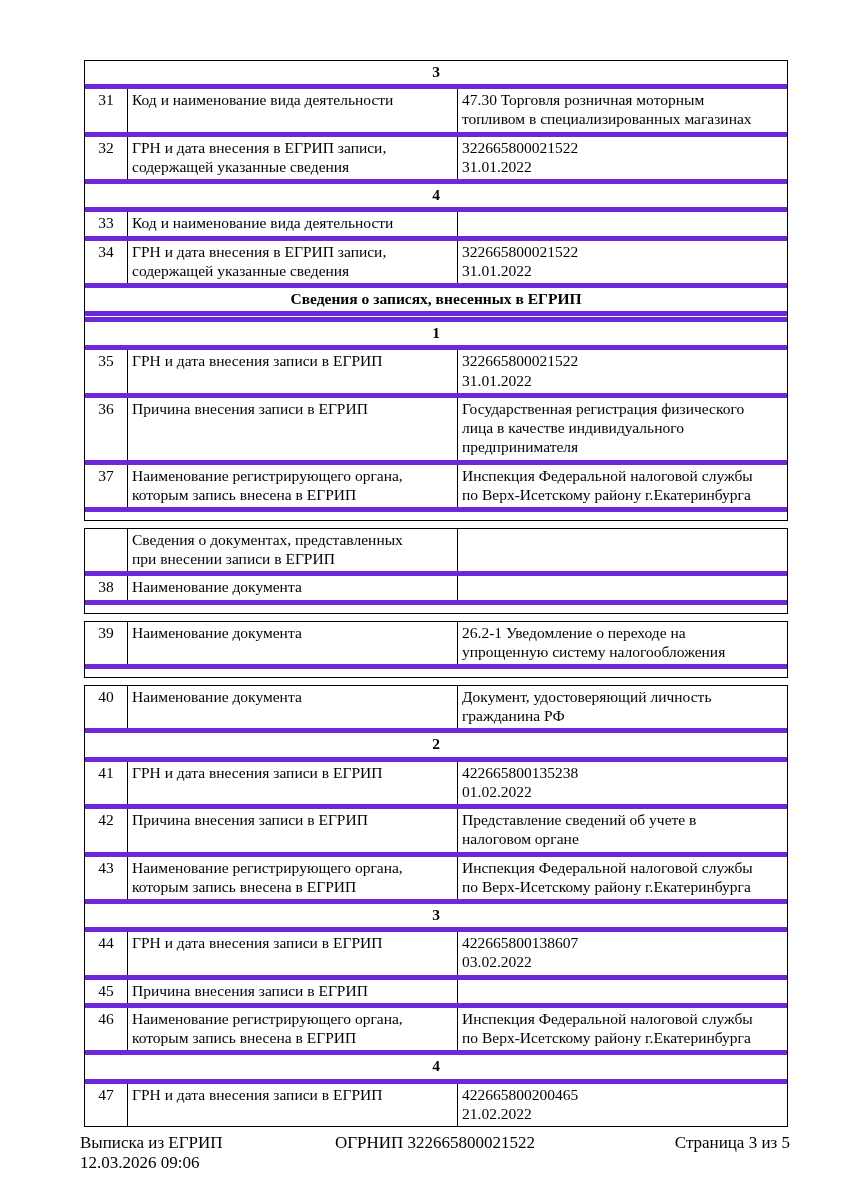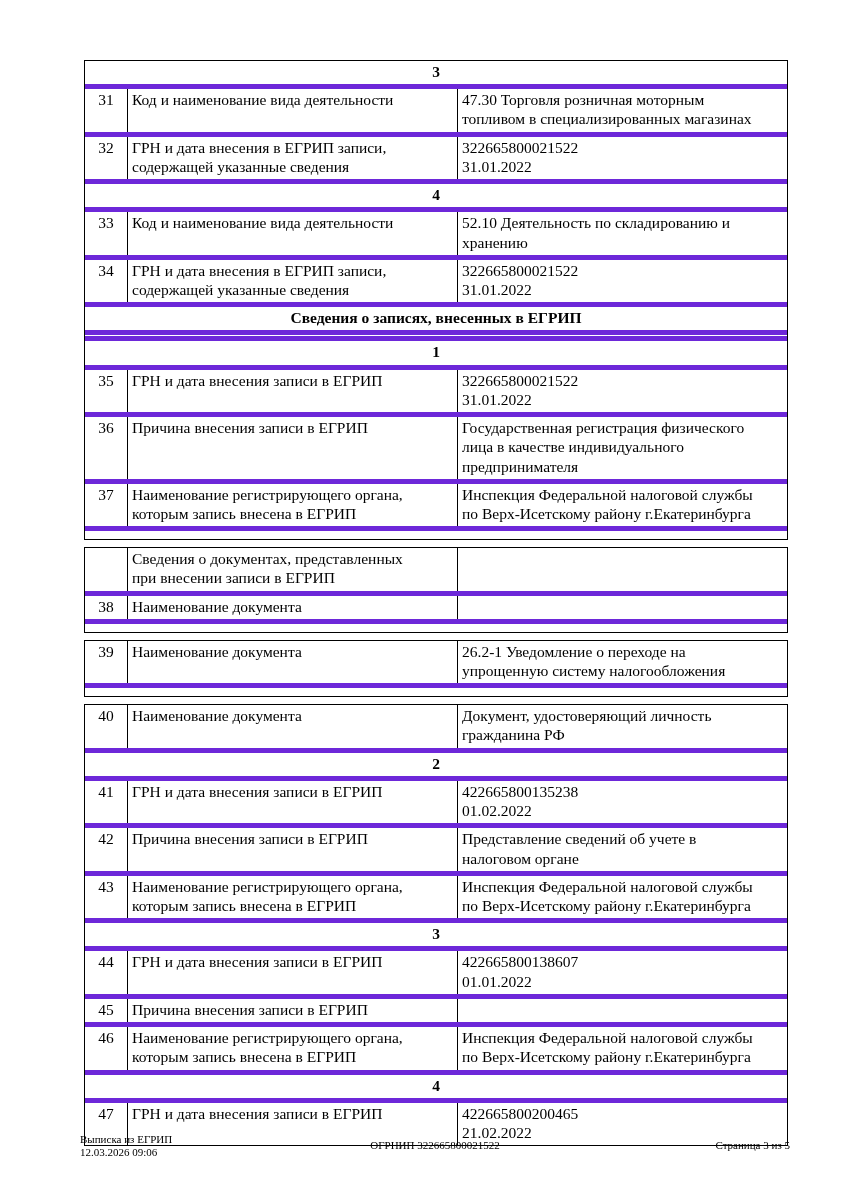--- a/index.html
+++ b/index.html
@@ -40,22 +40,22 @@
     padding: 1px 0 3px;
   }
   .section-row .hcell { font-weight: bold; }
 
   .spacer-thin { height: 6px; }
   .spacer-end { height: 13px; }
 
   .footer {
     position: absolute;
     left: 80px; top: 1133px; width: 710px;
-    display: flex; align-items: center;
-    font-size: 11px; line-height: 1.18;
+    display: flex; align-items: flex-start;
+    font-size: 17px; line-height: 1.18;
   }
   .footer-left { flex: 0 0 33%; }
   .footer-center { flex: 0 0 34%; text-align: center; }
   .footer-right { flex: 0 0 33%; text-align: right; }
 </style>
 </head>
 <body>
 
 <div class="page">
 
@@ -82,22 +82,20 @@
 31.01.2022</div>
       </div>
 
       <div class="trow header-row">
         <div class="cell hcell">4</div>
       </div>
 
       <div class="trow">
         <div class="cell num">33</div>
         <div class="cell label">Код и наименование вида деятельности</div>
-        <div class="cell value">52.10 Деятельность по складированию и
-хранению</div>
       </div>
 
       <div class="trow">
         <div class="cell num">34</div>
         <div class="cell label">ГРН и дата внесения в ЕГРИП записи,
 содержащей указанные сведения</div>
         <div class="cell value">322665800021522
 31.01.2022</div>
       </div>
 
@@ -202,21 +200,21 @@
       </div>
 
       <div class="trow header-row">
         <div class="cell hcell">3</div>
       </div>
 
       <div class="trow">
         <div class="cell num">44</div>
         <div class="cell label">ГРН и дата внесения записи в ЕГРИП</div>
         <div class="cell value">422665800138607
-01.01.2022</div>
+03.02.2022</div>
       </div>
 
       <div class="trow">
         <div class="cell num">45</div>
         <div class="cell label">Причина внесения записи в ЕГРИП</div>
       </div>
 
       <div class="trow">
         <div class="cell num">46</div>
         <div class="cell label">Наименование регистрирующего органа,

